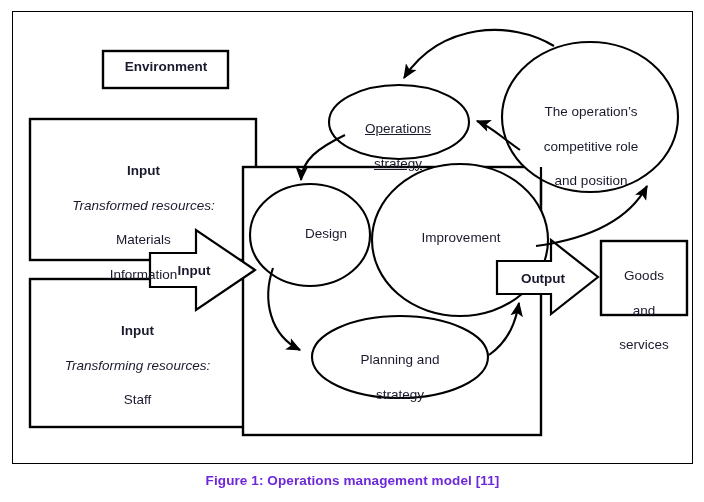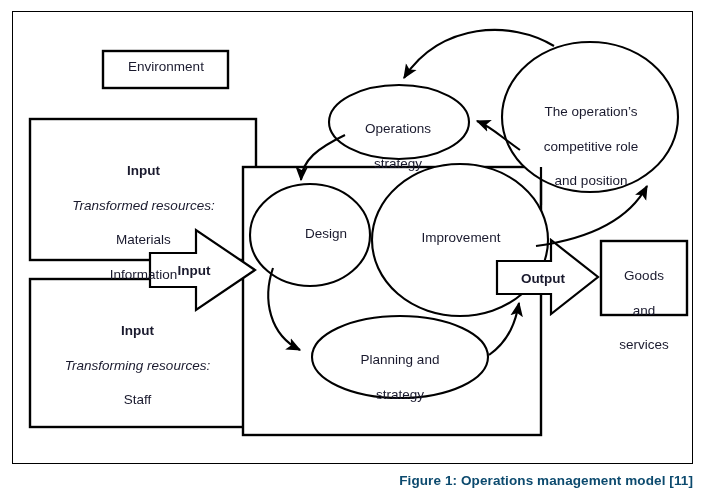--- a/index.html
+++ b/index.html
@@ -46,20 +46,21 @@
     position: absolute;
     text-align: center;
     line-height: 1.28;
     color: #1a1a2e;
     white-space: pre-line;
   }
 
   .environment-label {
     left: 103px; top: 58px; width: 126px;
     font-size: 13.5px;
+    font-weight: bold;
   }
 
   .input-box-top-text {
     left: 34px; top: 145px; width: 219px;
     font-size: 13.5px;
   }
   .input-box-bottom-text {
     left: 34px; top: 305px; width: 207px;
     font-size: 13.5px;
   }
@@ -82,20 +83,21 @@
     font-size: 13.5px; font-weight: bold;
   }
   .goods-label {
     left: 604px; top: 250px; width: 80px;
     font-size: 13.5px;
   }
 
   .ops-strategy-label {
     left: 340px; top: 103px; width: 116px;
     font-size: 13.5px;
+    text-decoration: underline;
   }
   .competitive-label {
     left: 513px; top: 86px; width: 156px;
     font-size: 13.5px;
   }
   .design-label {
     left: 284px; top: 225px; width: 84px;
     font-size: 13.5px;
   }
   .improvement-label {
@@ -105,24 +107,24 @@
   .planning-label {
     left: 341px; top: 334px; width: 118px;
     font-size: 13.5px;
   }
 
   .figure-caption {
     position: absolute;
     left: 12px;
     top: 473px;
     width: 681px;
-    text-align: right;
+    text-align: center;
     font-size: 13.5px;
     font-weight: bold;
-    color: #0c4a6e;
+    color: #6d28d9;
     letter-spacing: 0.1px;
   }
 </style>
 </head>
 <body>
 
 <div id="page">
 
   <div class="figure-frame"></div>
 

